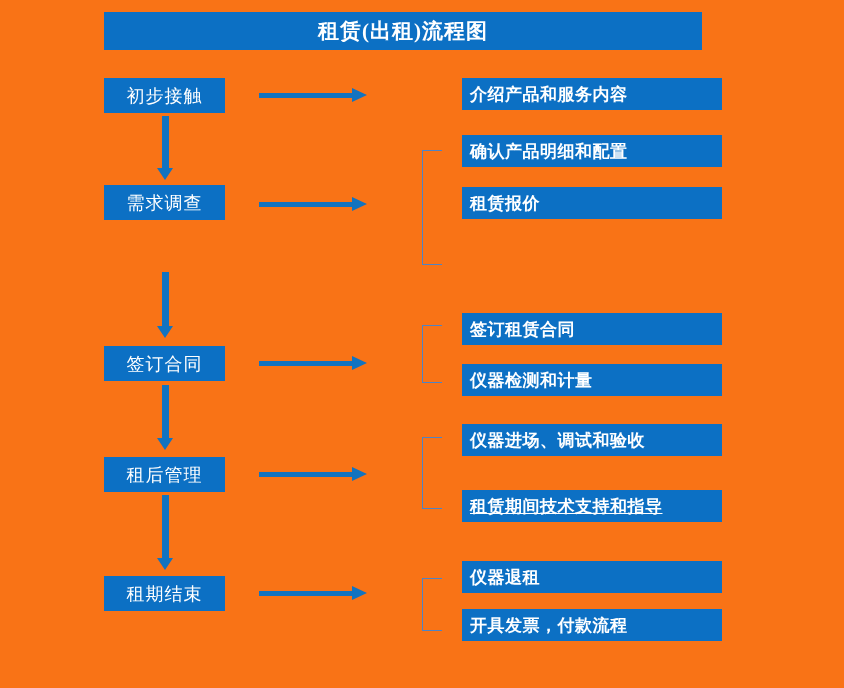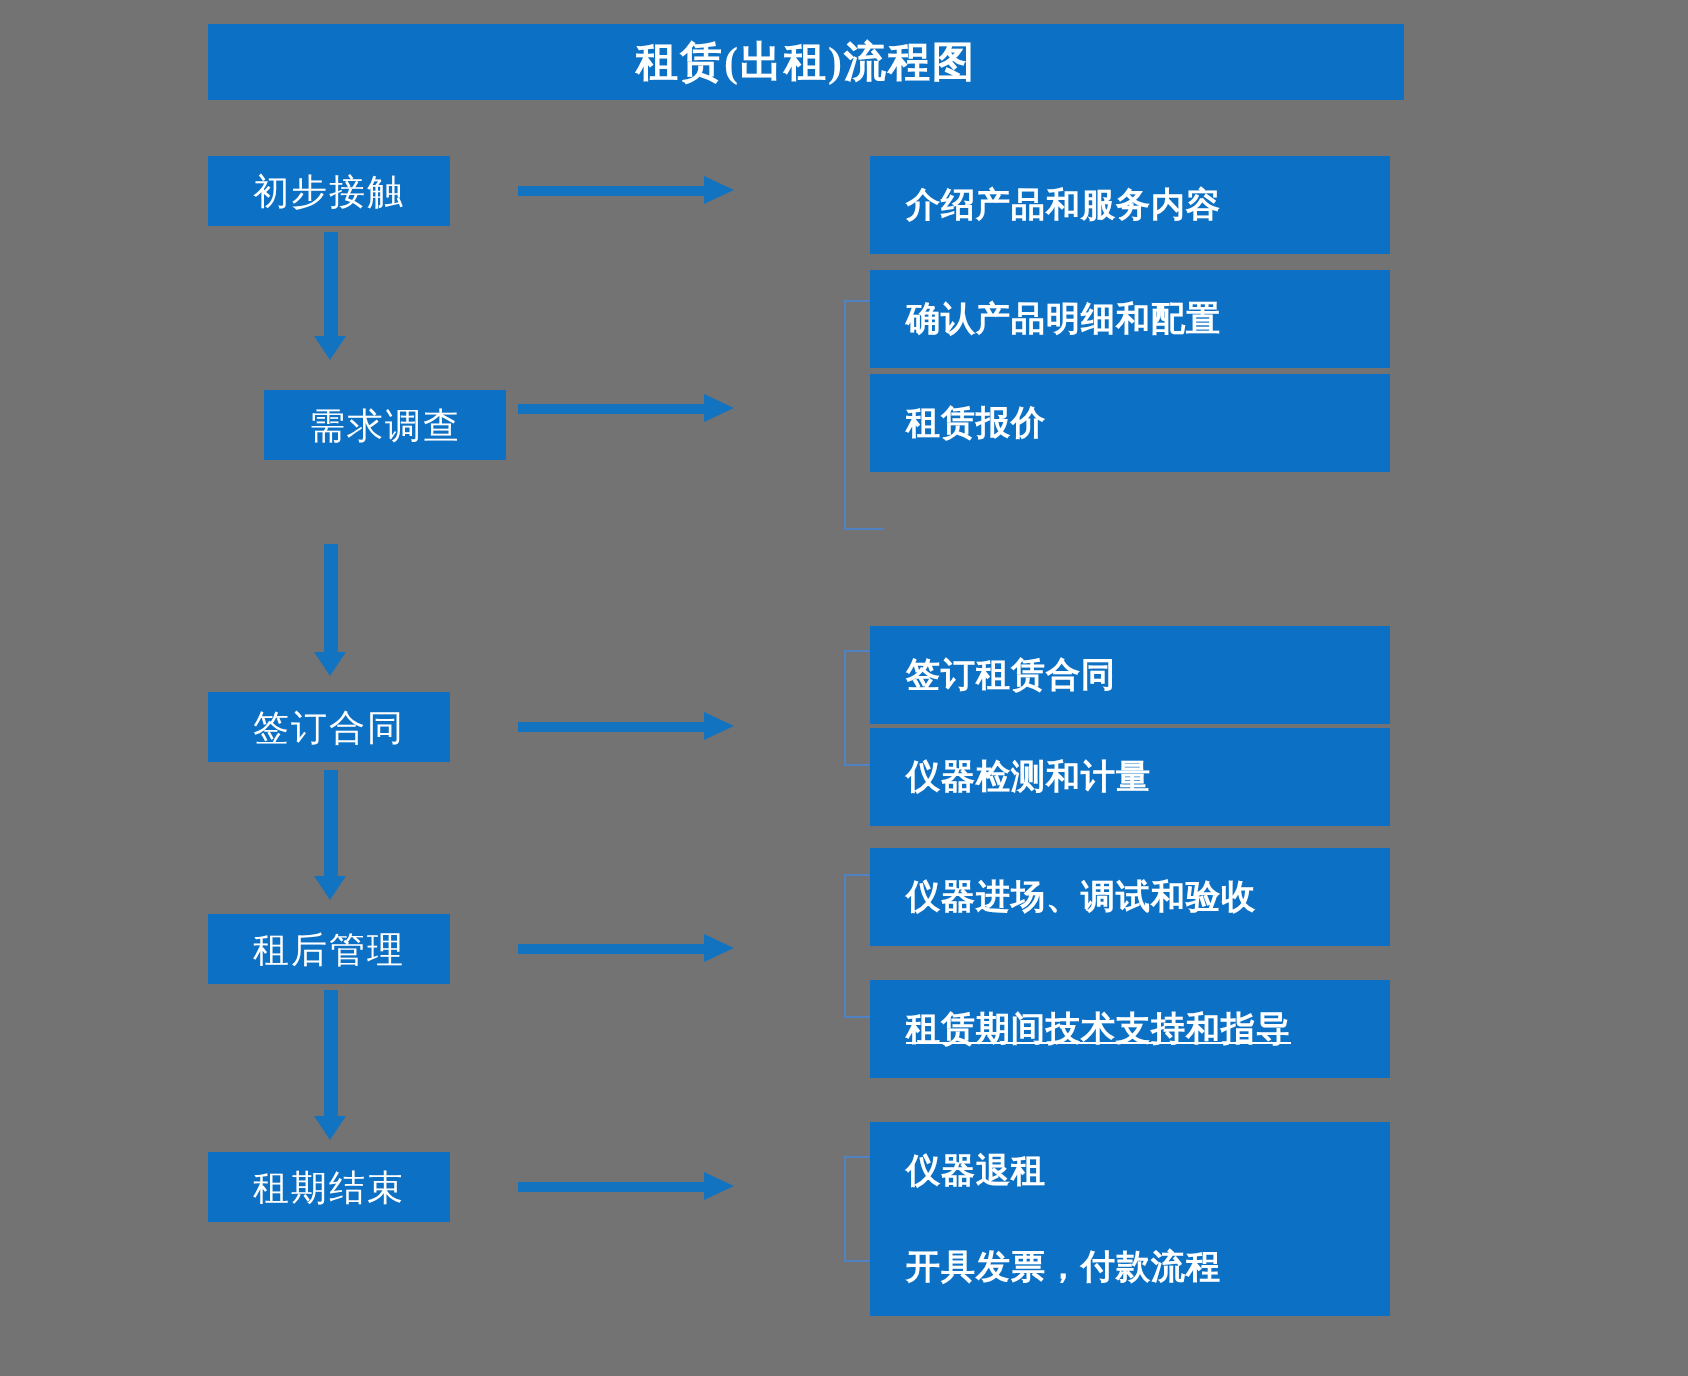--- a/index.html
+++ b/index.html
@@ -8,21 +8,21 @@
     padding: 0;
     background: #ffffff;
   }
   body {
     font-family: "Liberation Serif", "DejaVu Serif", serif;
   }
   #flow-root {
     position: relative;
     width: 844px;
     height: 688px;
-    background: #737373;
+    background: #f97316;
     overflow: hidden;
   }
 
   
   .title-bar {
     position: absolute;
     left: 104px;
     top: 12px;
     width: 598px;
     height: 38px;
@@ -48,29 +48,29 @@
     align-items: center;
     justify-content: center;
     font-size: 18px;
     font-weight: normal;
     letter-spacing: 1px;
   }
 
   
   .detail-box {
     position: absolute;
-    left: 435px;
+    left: 462px;
     width: 260px;
-    height: 49px;
+    height: 32px;
     background: #0C70C4;
     color: #ffffff;
     display: flex;
     align-items: center;
     justify-content: flex-start;
-    padding-left: 18px;
+    padding-left: 8px;
     box-sizing: border-box;
     font-size: 17px;
     font-weight: bold;
     letter-spacing: 0.5px;
   }
 
   
   .h-arrow {
     position: absolute;
     left: 259px;
@@ -145,21 +145,21 @@
     <div class="head"></div>
   </div>
 
   <div class="detail-box" style="top:78px;">介绍产品和服务内容</div>
 
   <div class="v-arrow" style="top:116px; height:64px;">
     <div class="shaft" style="height:52px;"></div>
     <div class="head"></div>
   </div>
 
-  <div class="stage-box" style="top:195px;margin-left:28px;">需求调查</div>
+  <div class="stage-box" style="top:185px;">需求调查</div>
 
   <div class="h-arrow" style="top:197px;">
     <div class="shaft"></div>
     <div class="head"></div>
   </div>
 
   <div class="bracket" style="top:150px; height:115px;"></div>
 
   <div class="detail-box" style="top:135px;">确认产品明细和配置</div>
 

